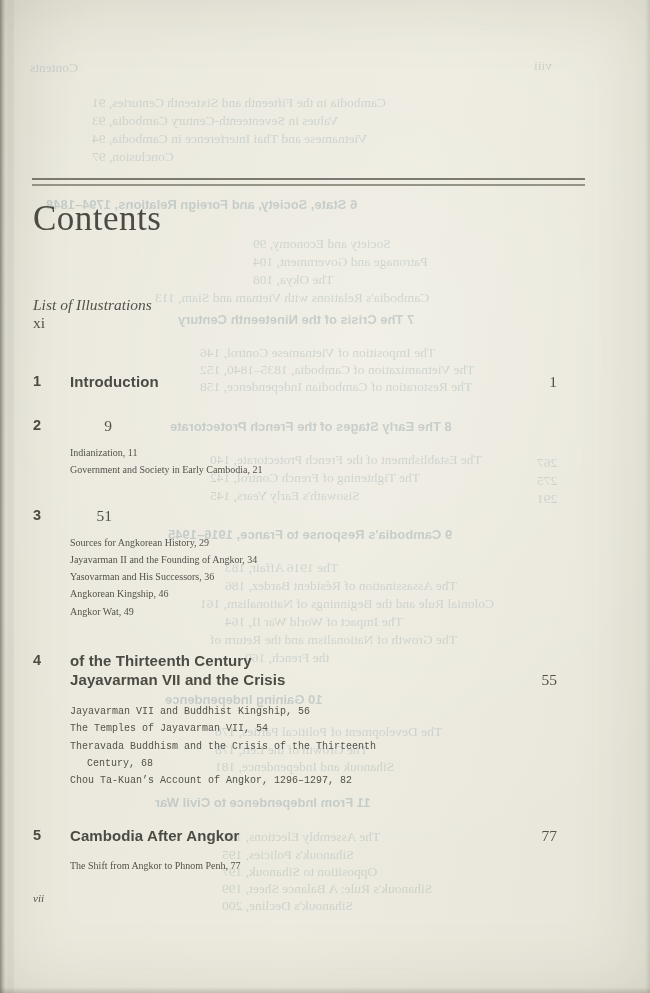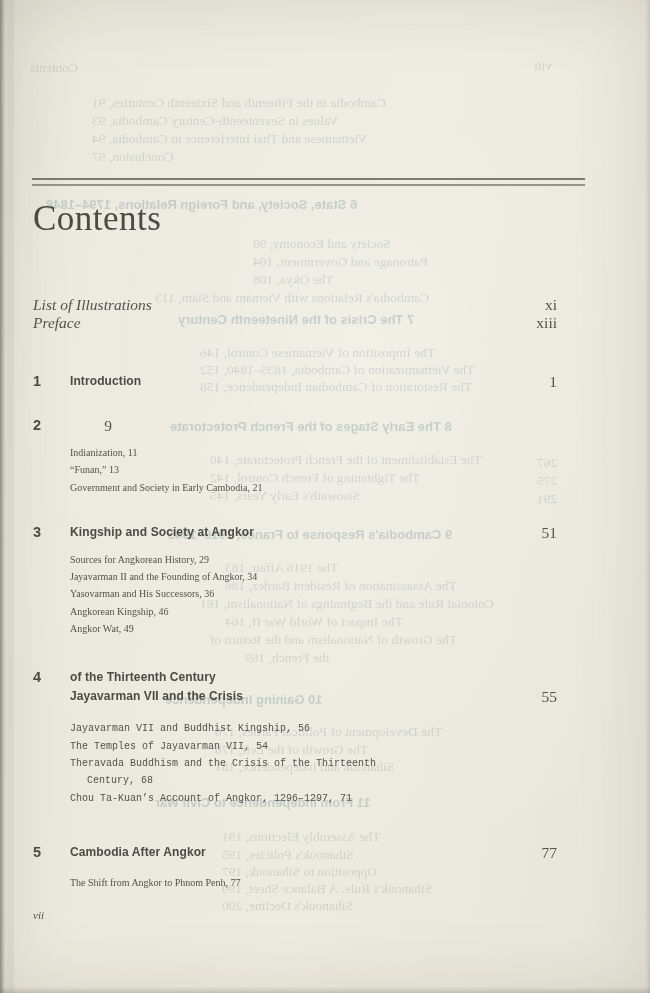--- a/index.html
+++ b/index.html
@@ -44,28 +44,28 @@
     position:absolute;left:32px;top:178px;width:553px;height:4px;
     border-top:2px solid rgba(105,103,92,0.85);
     border-bottom:2px solid rgba(120,118,104,0.75);
   }
   .toc{position:absolute;left:33px;top:196px;width:524px;}
   .heading{
     margin:0;font-weight:400;font-size:35px;line-height:46px;
     letter-spacing:0.5px;color:var(--ink-strong,#4e4d47);
   }
   .front{margin-top:54px;font-size:15.5px;line-height:17.5px;font-style:italic;}
-  .fm-row{display:flex;justify-content:space-between;}
+  .fm-row{display:flex;justify-content:space-between;flex-direction:column;}
   .fm-page{font-style:normal;}
 
   .ch-row{display:flex;align-items:flex-end;color:var(--ink-strong,#4b4a44);}
   .ch-num{width:37px;font-family:"Liberation Sans","DejaVu Sans",sans-serif;
     font-weight:bold;font-size:14.5px;line-height:19px;align-self:flex-start;}
   .ch-ttl{flex:1;font-family:"Liberation Sans","DejaVu Sans",sans-serif;
-    font-weight:bold;font-size:12px;line-height:19px;letter-spacing:0.1px;}
+    font-weight:bold;font-size:15px;line-height:19px;letter-spacing:0.1px;}
   .ch-pg{width:42px;text-align:right;font-family:"Liberation Serif","DejaVu Serif",serif;
     font-weight:400;font-size:15.5px;line-height:19px;color:var(--ink,#52514b);}
   .subs{padding-left:37px;font-size:10px;line-height:17.3px;color:var(--ink,#52514b);}
   .sub.cont{padding-left:17px;}
   .folio{margin-top:18px;text-align:left;font-style:italic;font-size:11px;color:var(--ink,#52514b);}
 </style>
 </head>
 <body>
 
 <div class="scan">
@@ -119,48 +119,40 @@
   <div class="rule"></div>
 
   <div class="toc">
     <h1 class="heading">Contents</h1>
 
     <div class="front">
       <div class="fm-row">
         <span class="fm-label">List of Illustrations</span>
         <span class="fm-page">xi</span>
       </div>
-      <div class="fm-row">
-        <span class="fm-label">Preface</span>
-        <span class="fm-page">xiii</span>
-      </div>
     </div>
 
     <div id="chapters">
         <div class="ch-row" style="margin-top: 41px;">
           <div class="ch-num">1</div>
           <div class="ch-ttl">
             <div>Introduction</div>
           </div>
           <div class="ch-pg">1</div>
         </div>
         <div class="ch-row" style="margin-top: 25px;">
           <div class="ch-num">2</div>
           <div class="ch-pg">9</div>
         </div>
         <div class="subs" style="margin-top: 9px;">
           <div class="sub">Indianization, 11</div>
-          <div class="sub">“Funan,” 13</div>
           <div class="sub">Government and Society in Early Cambodia, 21</div>
         </div>
         <div class="ch-row" style="margin-top: 27px;">
           <div class="ch-num">3</div>
-          <div class="ch-ttl">
-            <div>Kingship and Society at Angkor</div>
-          </div>
           <div class="ch-pg">51</div>
         </div>
         <div class="subs" style="margin-top: 9px;">
           <div class="sub">Sources for Angkorean History, 29</div>
           <div class="sub">Jayavarman II and the Founding of Angkor, 34</div>
           <div class="sub">Yasovarman and His Successors, 36</div>
           <div class="sub">Angkorean Kingship, 46</div>
           <div class="sub">Angkor Wat, 49</div>
         </div>
         <div class="ch-row" style="margin-top: 31px;">
@@ -169,21 +161,21 @@
             <div>of the Thirteenth Century</div>
             <div>Jayavarman VII and the Crisis</div>
           </div>
           <div class="ch-pg">55</div>
         </div>
         <div class="subs" style="margin-top: 14px; font-family: Liberation Mono, monospace;">
           <div class="sub">Jayavarman VII and Buddhist Kingship, 56</div>
           <div class="sub">The Temples of Jayavarman VII, 54</div>
           <div class="sub">Theravada Buddhism and the Crisis of the Thirteenth</div>
           <div class="sub cont">Century, 68</div>
-          <div class="sub">Chou Ta-Kuan’s Account of Angkor, 1296–1297, 71</div>
+          <div class="sub">Chou Ta-Kuan’s Account of Angkor, 1296–1297, 82</div>
         </div>
         <div class="ch-row" style="margin-top: 36px;">
           <div class="ch-num">5</div>
           <div class="ch-ttl">
             <div>Cambodia After Angkor</div>
           </div>
           <div class="ch-pg">77</div>
         </div>
         <div class="subs" style="margin-top: 12px;">
           <div class="sub">The Shift from Angkor to Phnom Penh, 77</div>

